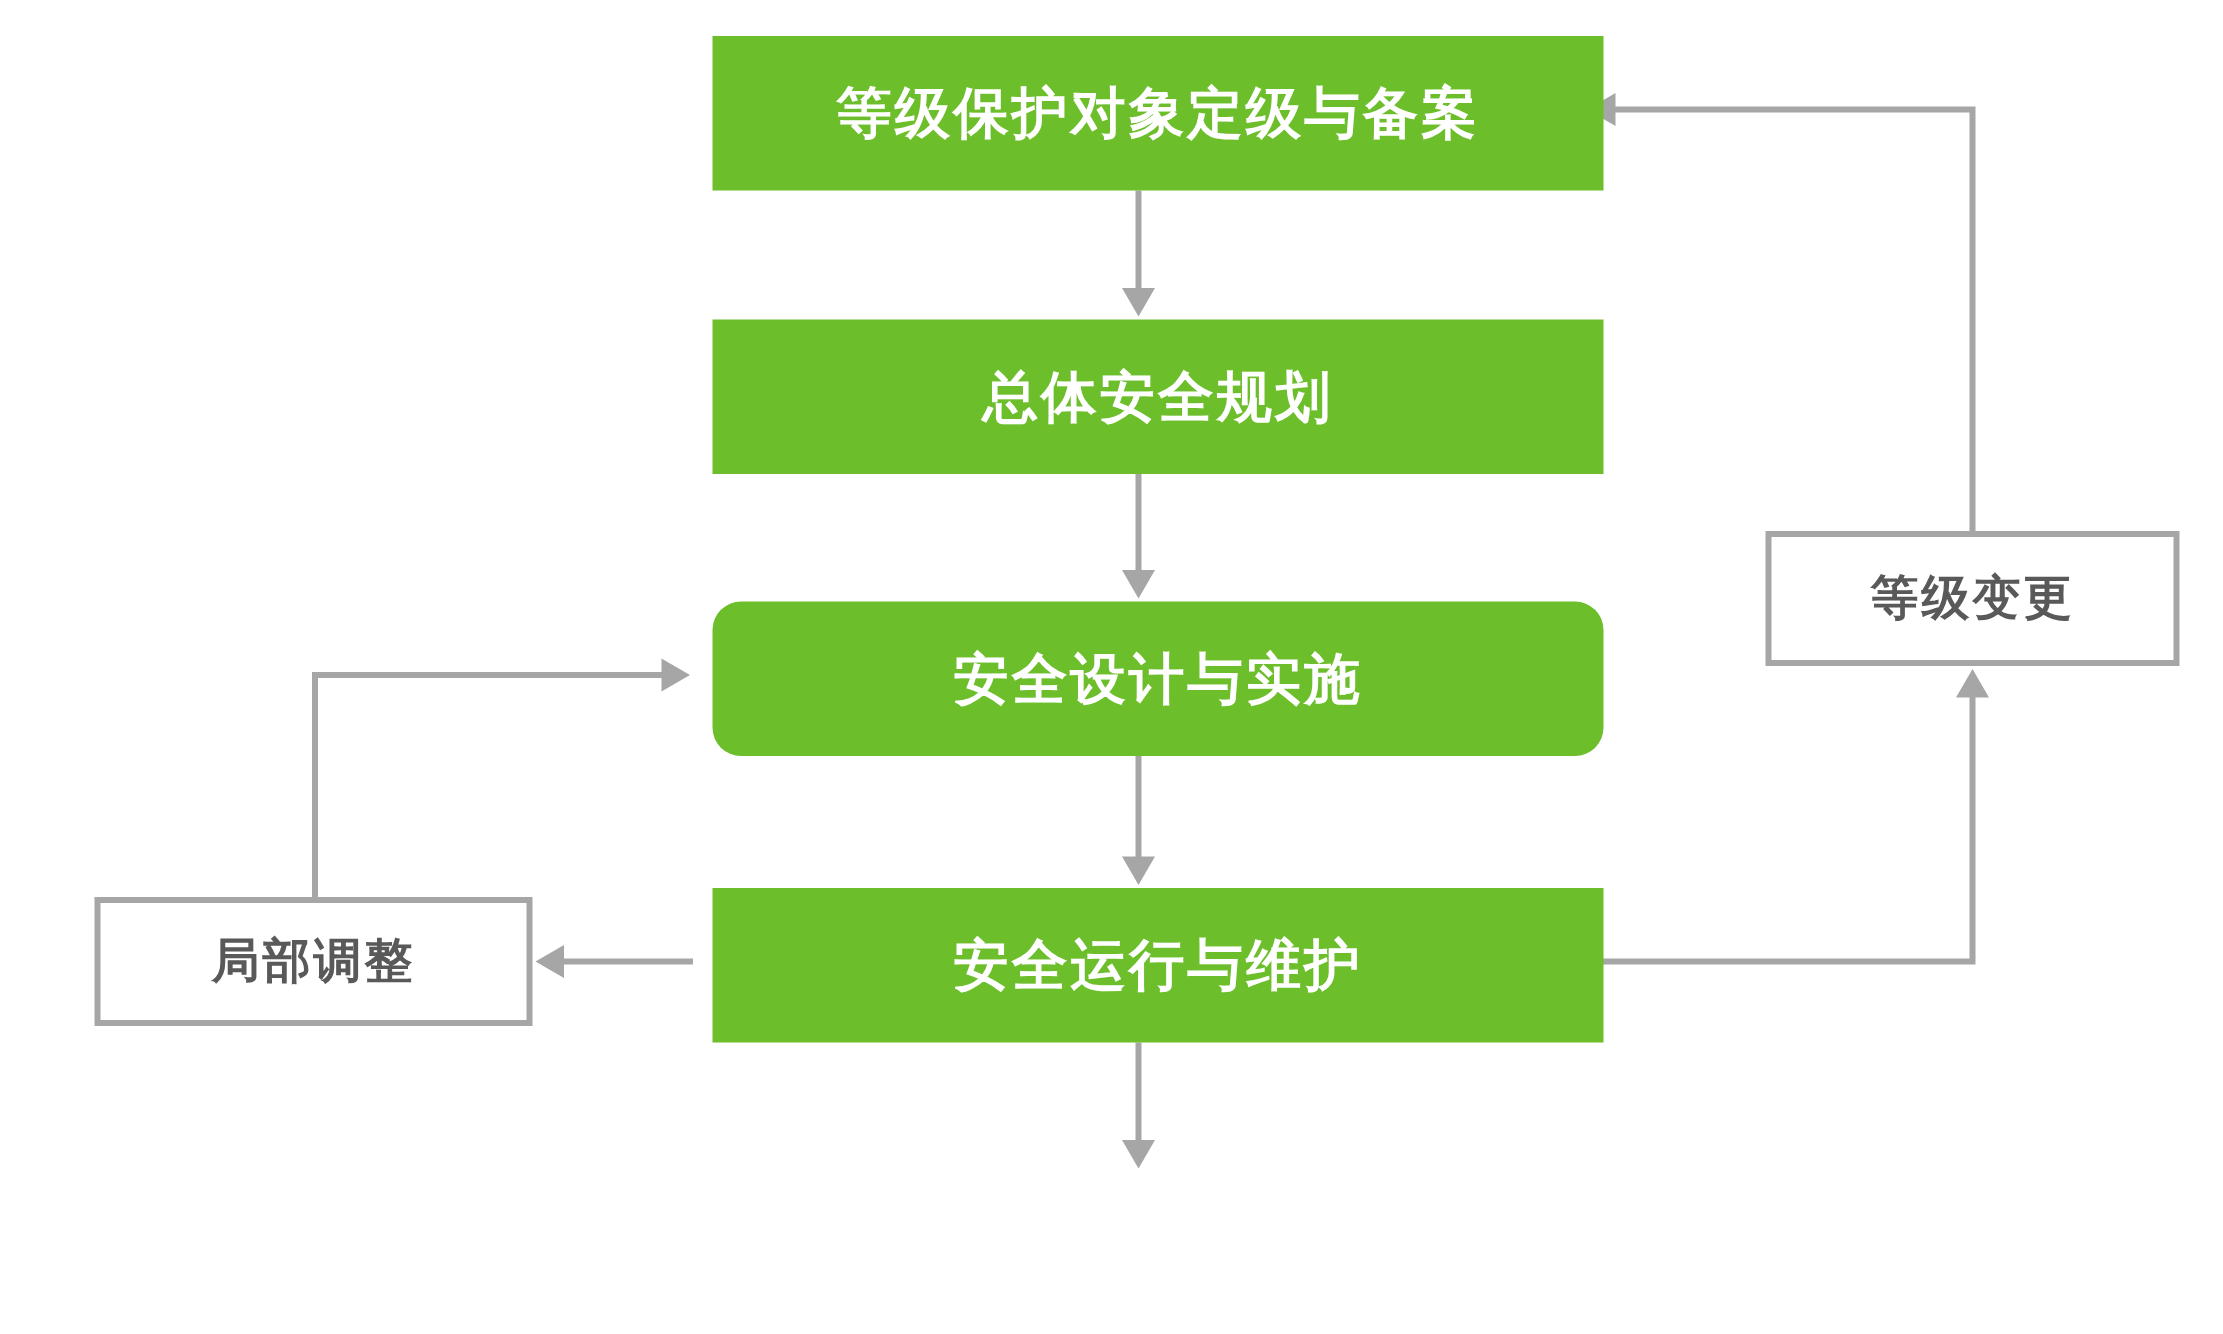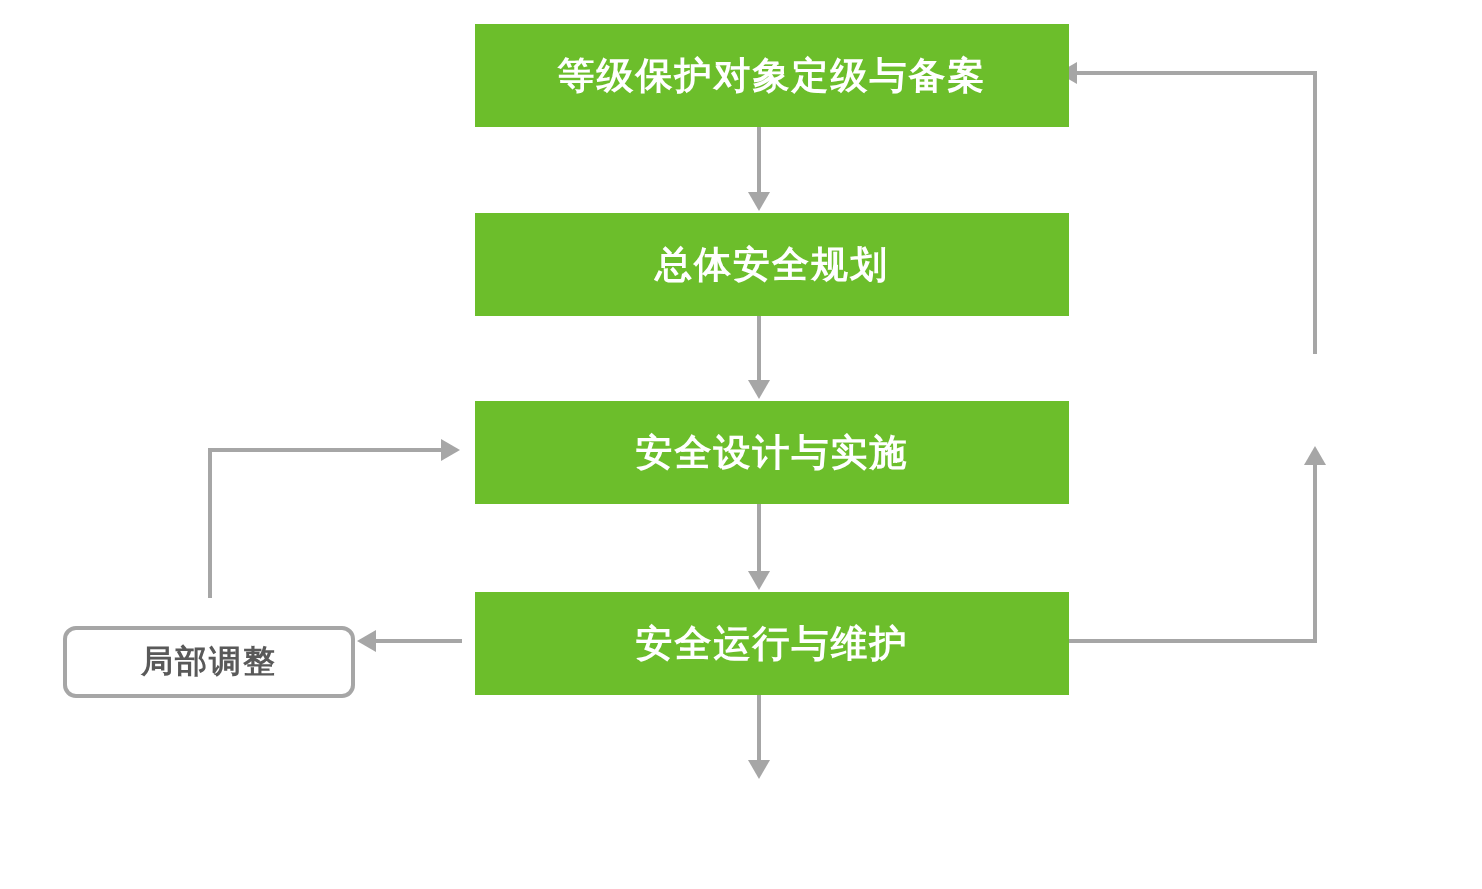--- a/index.html
+++ b/index.html
@@ -33,43 +33,42 @@
     font-size: 37px;
     letter-spacing: 2px;
     display: flex;
     align-items: center;
     justify-content: center;
     text-align: center;
     margin-left: 13px;
   }
   .step-1 { top: 24px; }
   .step-2 { top: 213px; }
-  .step-3 { top: 401px; }
+  .step-3 { top: 401px; border-radius: 19px; }
   .step-4 { top: 592px; }
   .step-5 { top: 781px; }
   .side-node {
     position: absolute;
     background: #ffffff;
     border: 4px solid #A6A6A6;
     color: #595959;
     font-weight: 700;
     font-size: 32px;
     letter-spacing: 2px;
     display: flex;
     align-items: center;
     justify-content: center;
     text-align: center;
     box-sizing: border-box;
   }
   .side-partial-adjustment {
     left: 63px;
-    top: 626px;
+    top: 598px;
     width: 292px;
-    height: 72px;
-    border-radius: 13px;
+    height: 86px;
   }
   .side-grade-change {
     left: 1177px;
     top: 354px;
     width: 276px;
     height: 90px;
   }
   .conn {
     stroke: #A6A6A6;
     stroke-width: 4;
@@ -142,14 +141,17 @@
 
   <div class="step step-4">
     <span>安全运行与维护</span>
   </div>
 
 
   <div class="side-node side-partial-adjustment">
     <span>局部调整</span>
   </div>
 
+  <div class="side-node side-grade-change">
+    <span>等级变更</span>
+  </div>
 
 </div>
 
 </body></html>

